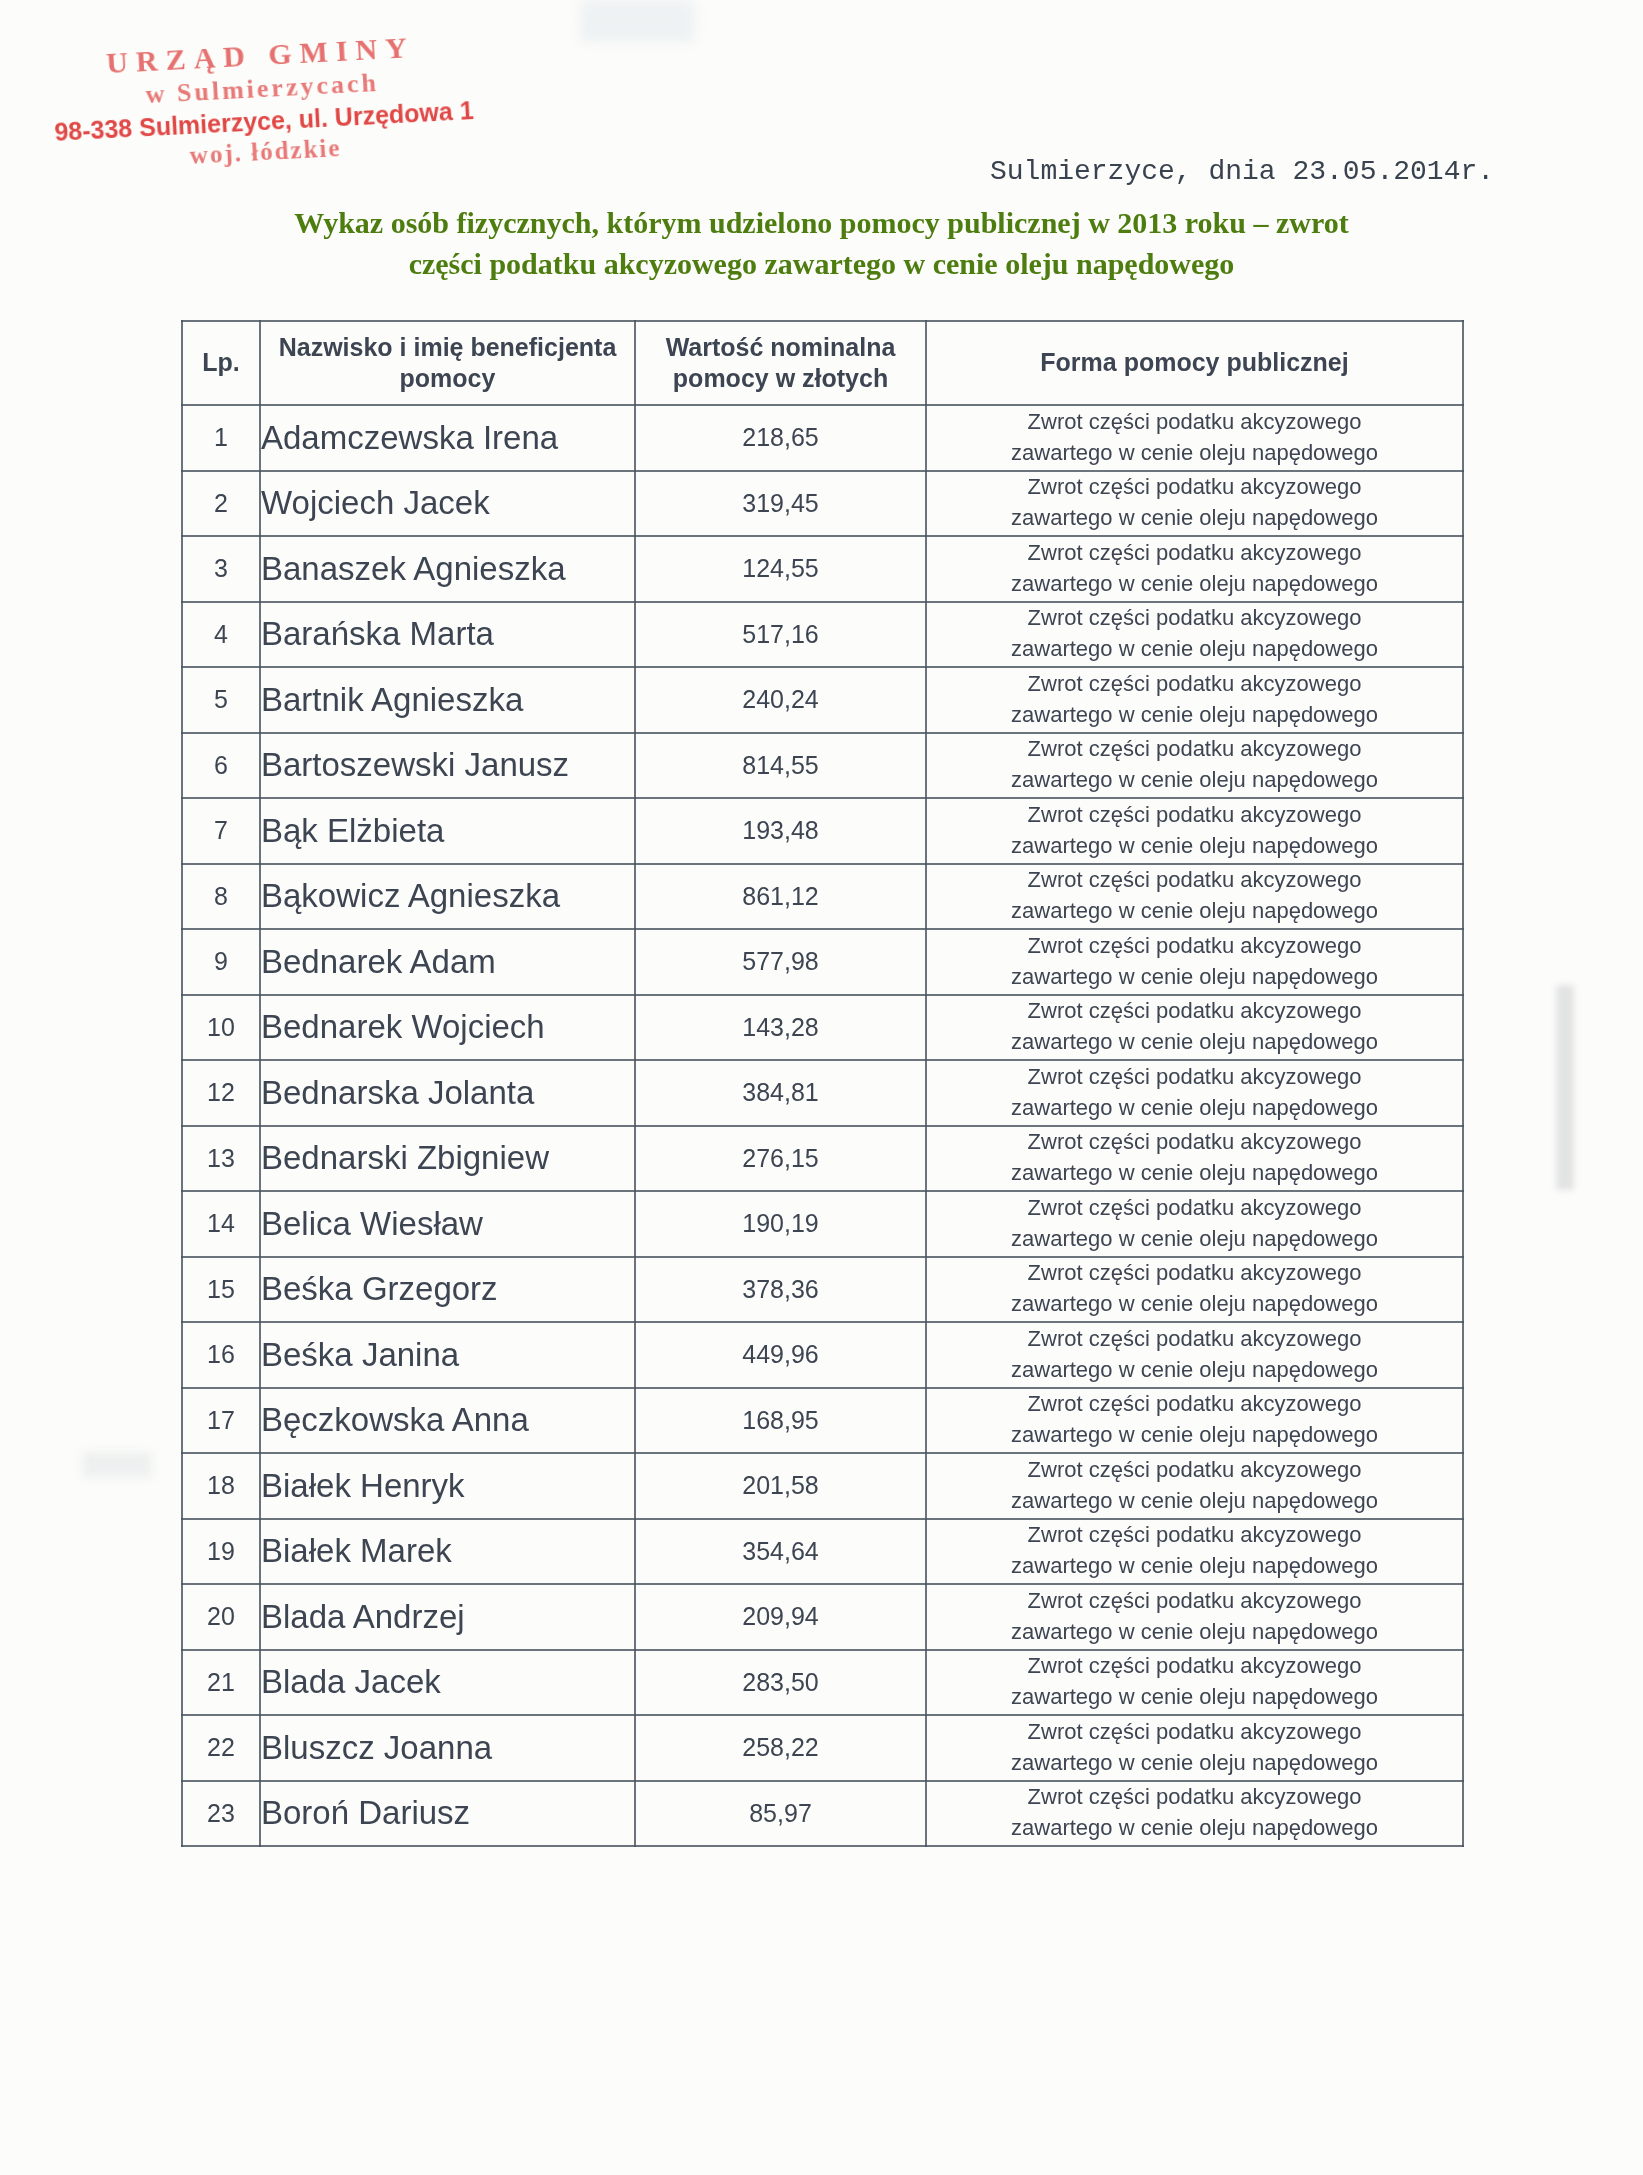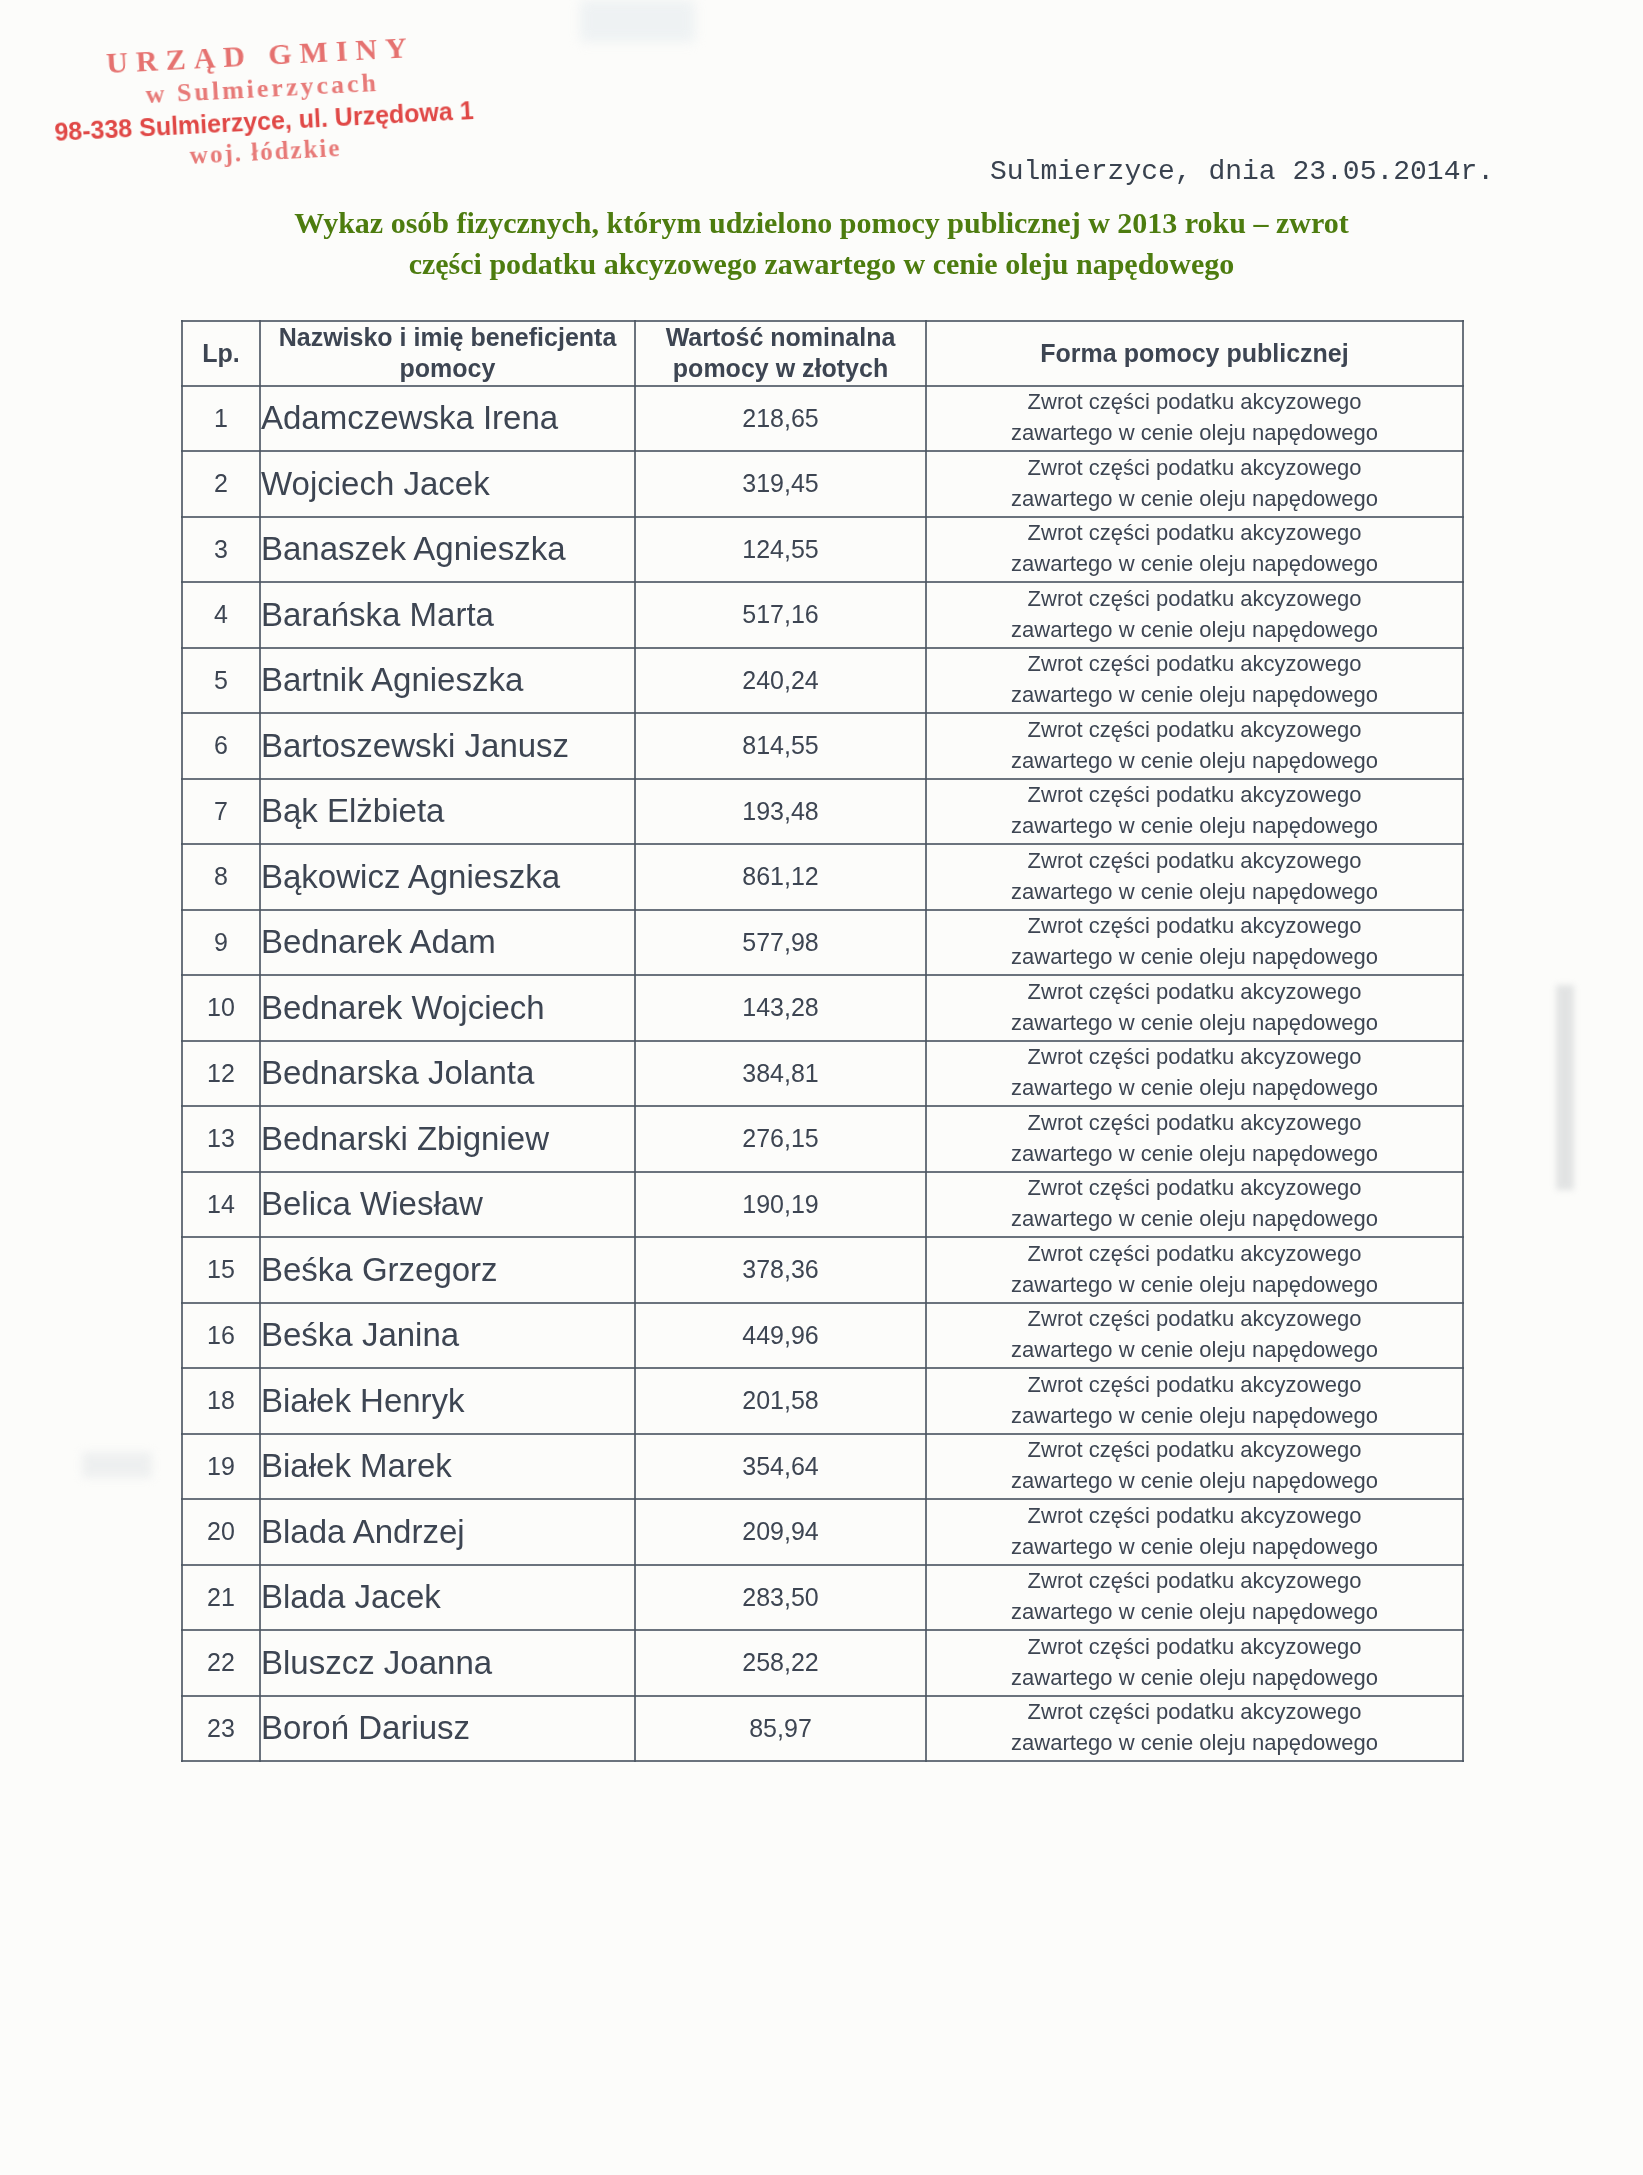--- a/index.html
+++ b/index.html
@@ -90,21 +90,21 @@
   table.aid col.c-lp   { width: 78px;  }
   table.aid col.c-name { width: 375px; }
   table.aid col.c-val  { width: 291px; }
   table.aid col.c-form { width: 537px; }
 
   table.aid th, table.aid td {
     border: 2px solid rgba(75, 84, 98, 0.82);
     padding: 0;
     color: #3d4552;
   }
-  table.aid thead tr { height: 64px; }
+  table.aid thead tr { height: 84px; }
   table.aid tbody tr { height: 65.5px; }
 
   table.aid th {
     font-family: "Liberation Sans", sans-serif;
     font-weight: bold;
     font-size: 25px;
     line-height: 1.25;
     text-align: center;
     vertical-align: middle;
   }
@@ -323,20 +323,29 @@
   <tr>
     <td class="lp">16</td>
     <td class="name">Beśka Janina</td>
     <td class="val">449,96</td>
     <td class="form">
       <div>Zwrot części podatku akcyzowego</div>
       <div>zawartego w cenie oleju napędowego</div>
     </td>
   </tr>
 
+  <tr>
+    <td class="lp">17</td>
+    <td class="name">Bęczkowska Anna</td>
+    <td class="val">168,95</td>
+    <td class="form">
+      <div>Zwrot części podatku akcyzowego</div>
+      <div>zawartego w cenie oleju napędowego</div>
+    </td>
+  </tr>
 
   <tr>
     <td class="lp">18</td>
     <td class="name">Białek Henryk</td>
     <td class="val">201,58</td>
     <td class="form">
       <div>Zwrot części podatku akcyzowego</div>
       <div>zawartego w cenie oleju napędowego</div>
     </td>
   </tr>

